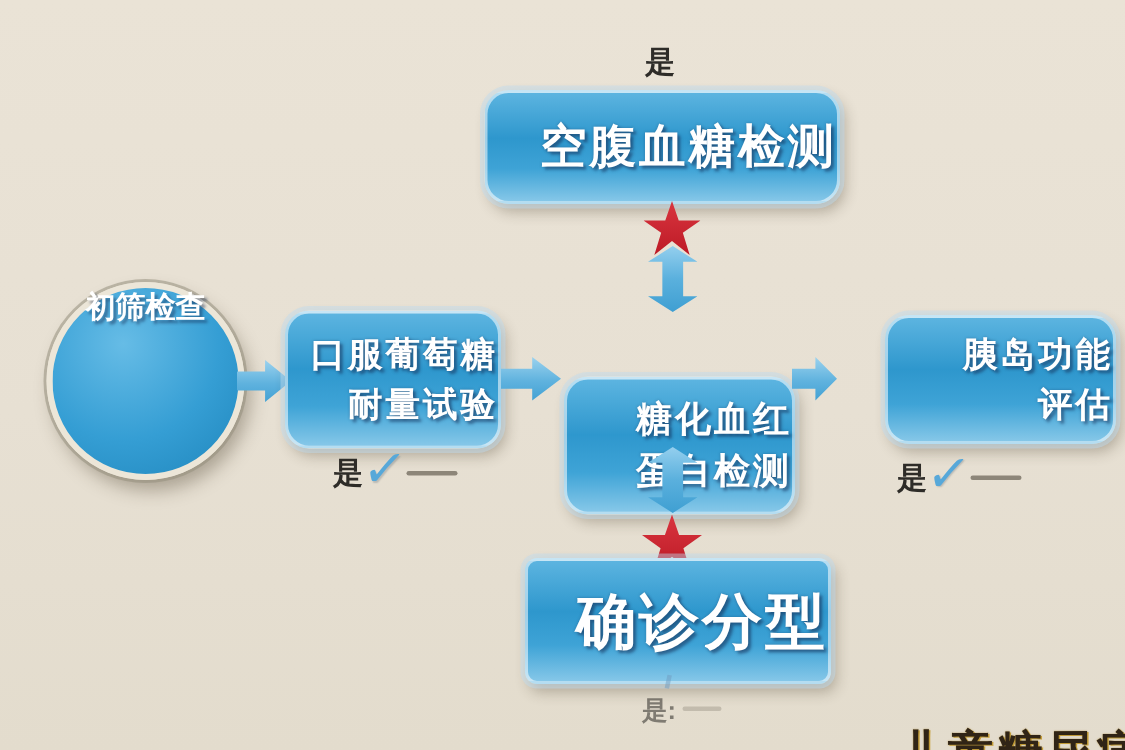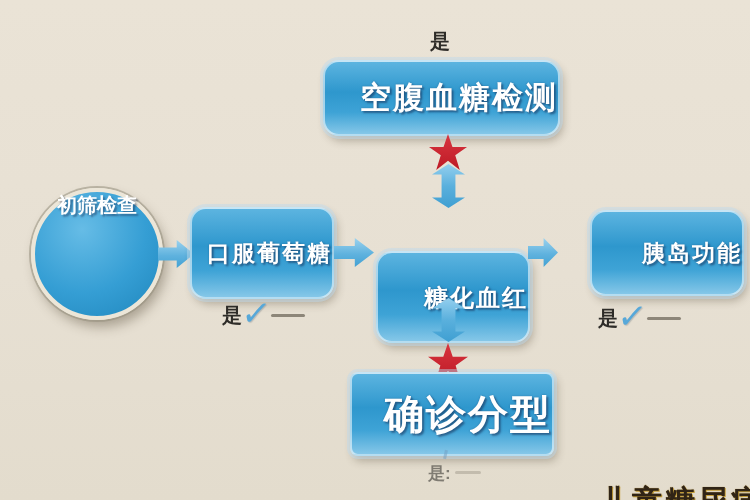--- a/index.html
+++ b/index.html
@@ -80,32 +80,35 @@
 <div class="abs v-arrow" style="left:432px; top:164px; width:33px; height:44px;"></div>
 
 <div class="abs node-circle" style="left:31px; top:188px; width:124px; height:124px; font-size:20px; line-height:27px;">
   <span>初筛检查</span>
 </div>
 
 <div class="abs h-arrow" style="left:158px; top:238px; width:36px; height:32px;"></div>
 
 <div class="abs node-box" style="left:190px; top:207px; width:140px; height:88px; font-size:23px; line-height:33px;">
   <span>口服葡萄糖</span>
+  <span>耐量试验</span>
 </div>
 
 <div class="abs h-arrow" style="left:334px; top:236px; width:40px; height:33px;"></div>
 
 <div class="abs node-box" style="left:376px; top:207px; width:150px; height:88px; font-size:24px; line-height:35px;margin-top:44px;">
   <span>糖化血红</span>
+  <span>蛋白检测</span>
 </div>
 
 <div class="abs h-arrow" style="left:528px; top:236px; width:30px; height:33px;"></div>
 
 <div class="abs node-box" style="left:558px; top:210px; width:150px; height:82px; font-size:23px; line-height:33px;margin-left:32px;">
   <span>胰岛功能</span>
+  <span>评估</span>
 </div>
 
 <div class="abs yes-row" style="left:222px; top:302px;">
   <span class="yes-label">是</span>
   <span class="check">✓</span>
   <span class="dash-line" style="width:34px;"></span>
 </div>
 
 <div class="abs yes-row" style="left:598px; top:305px;">
   <span class="yes-label">是</span>

